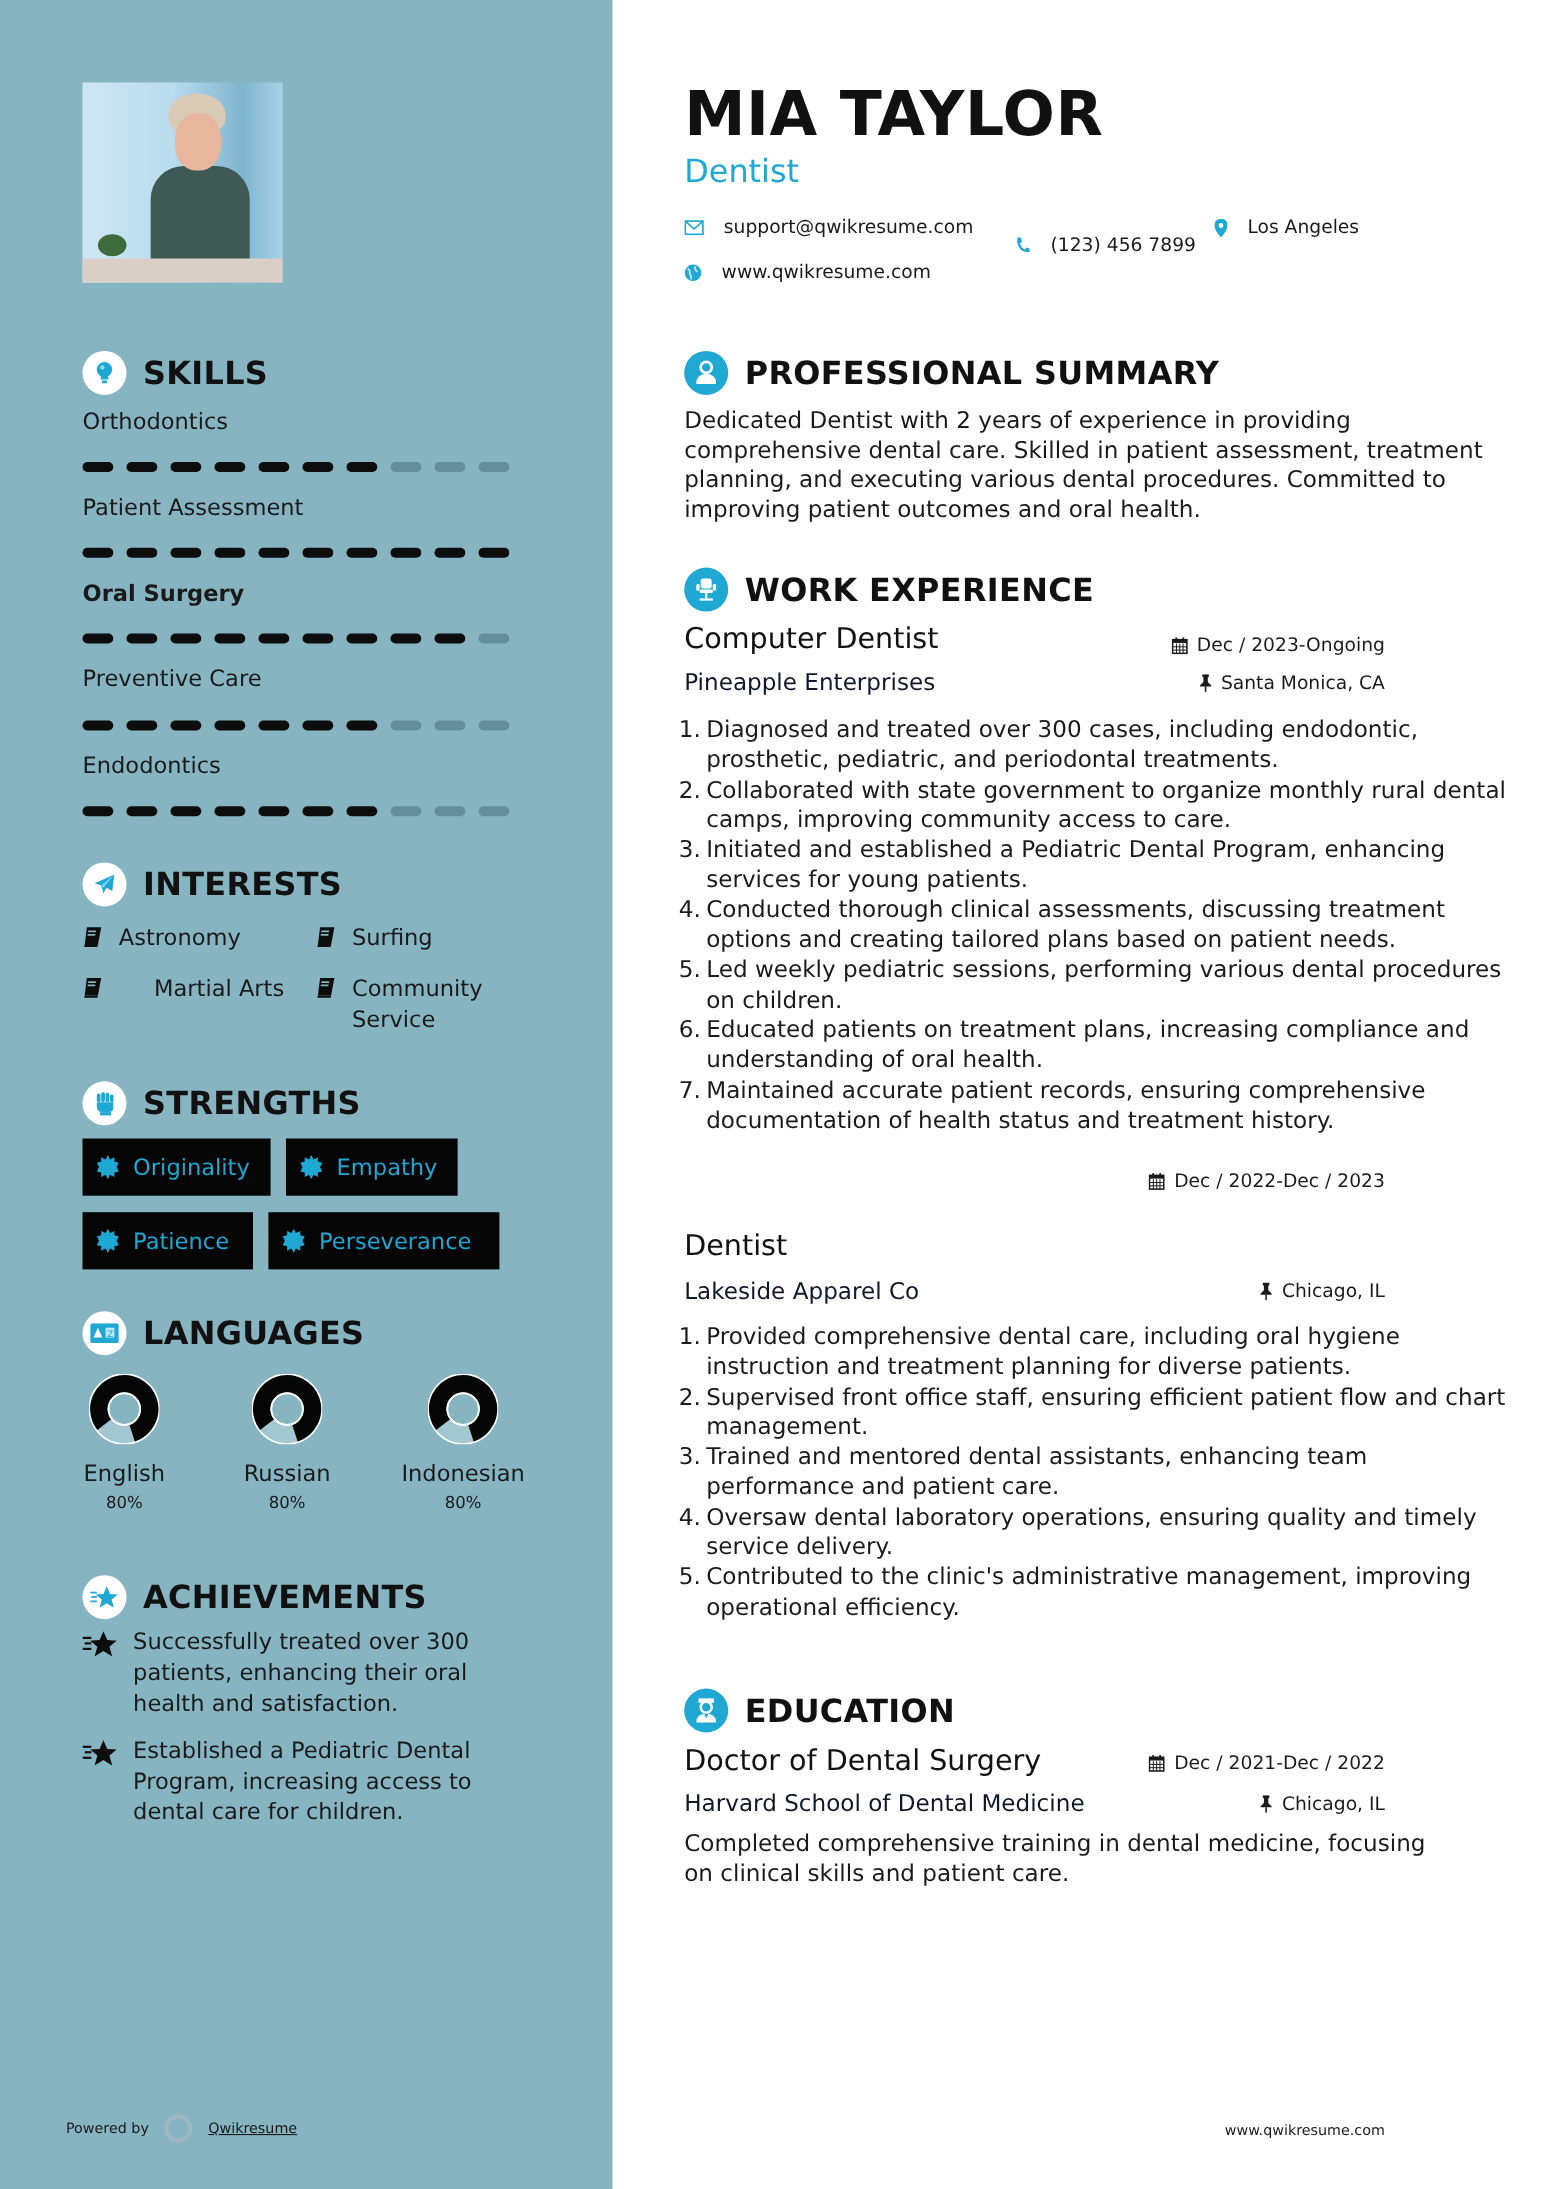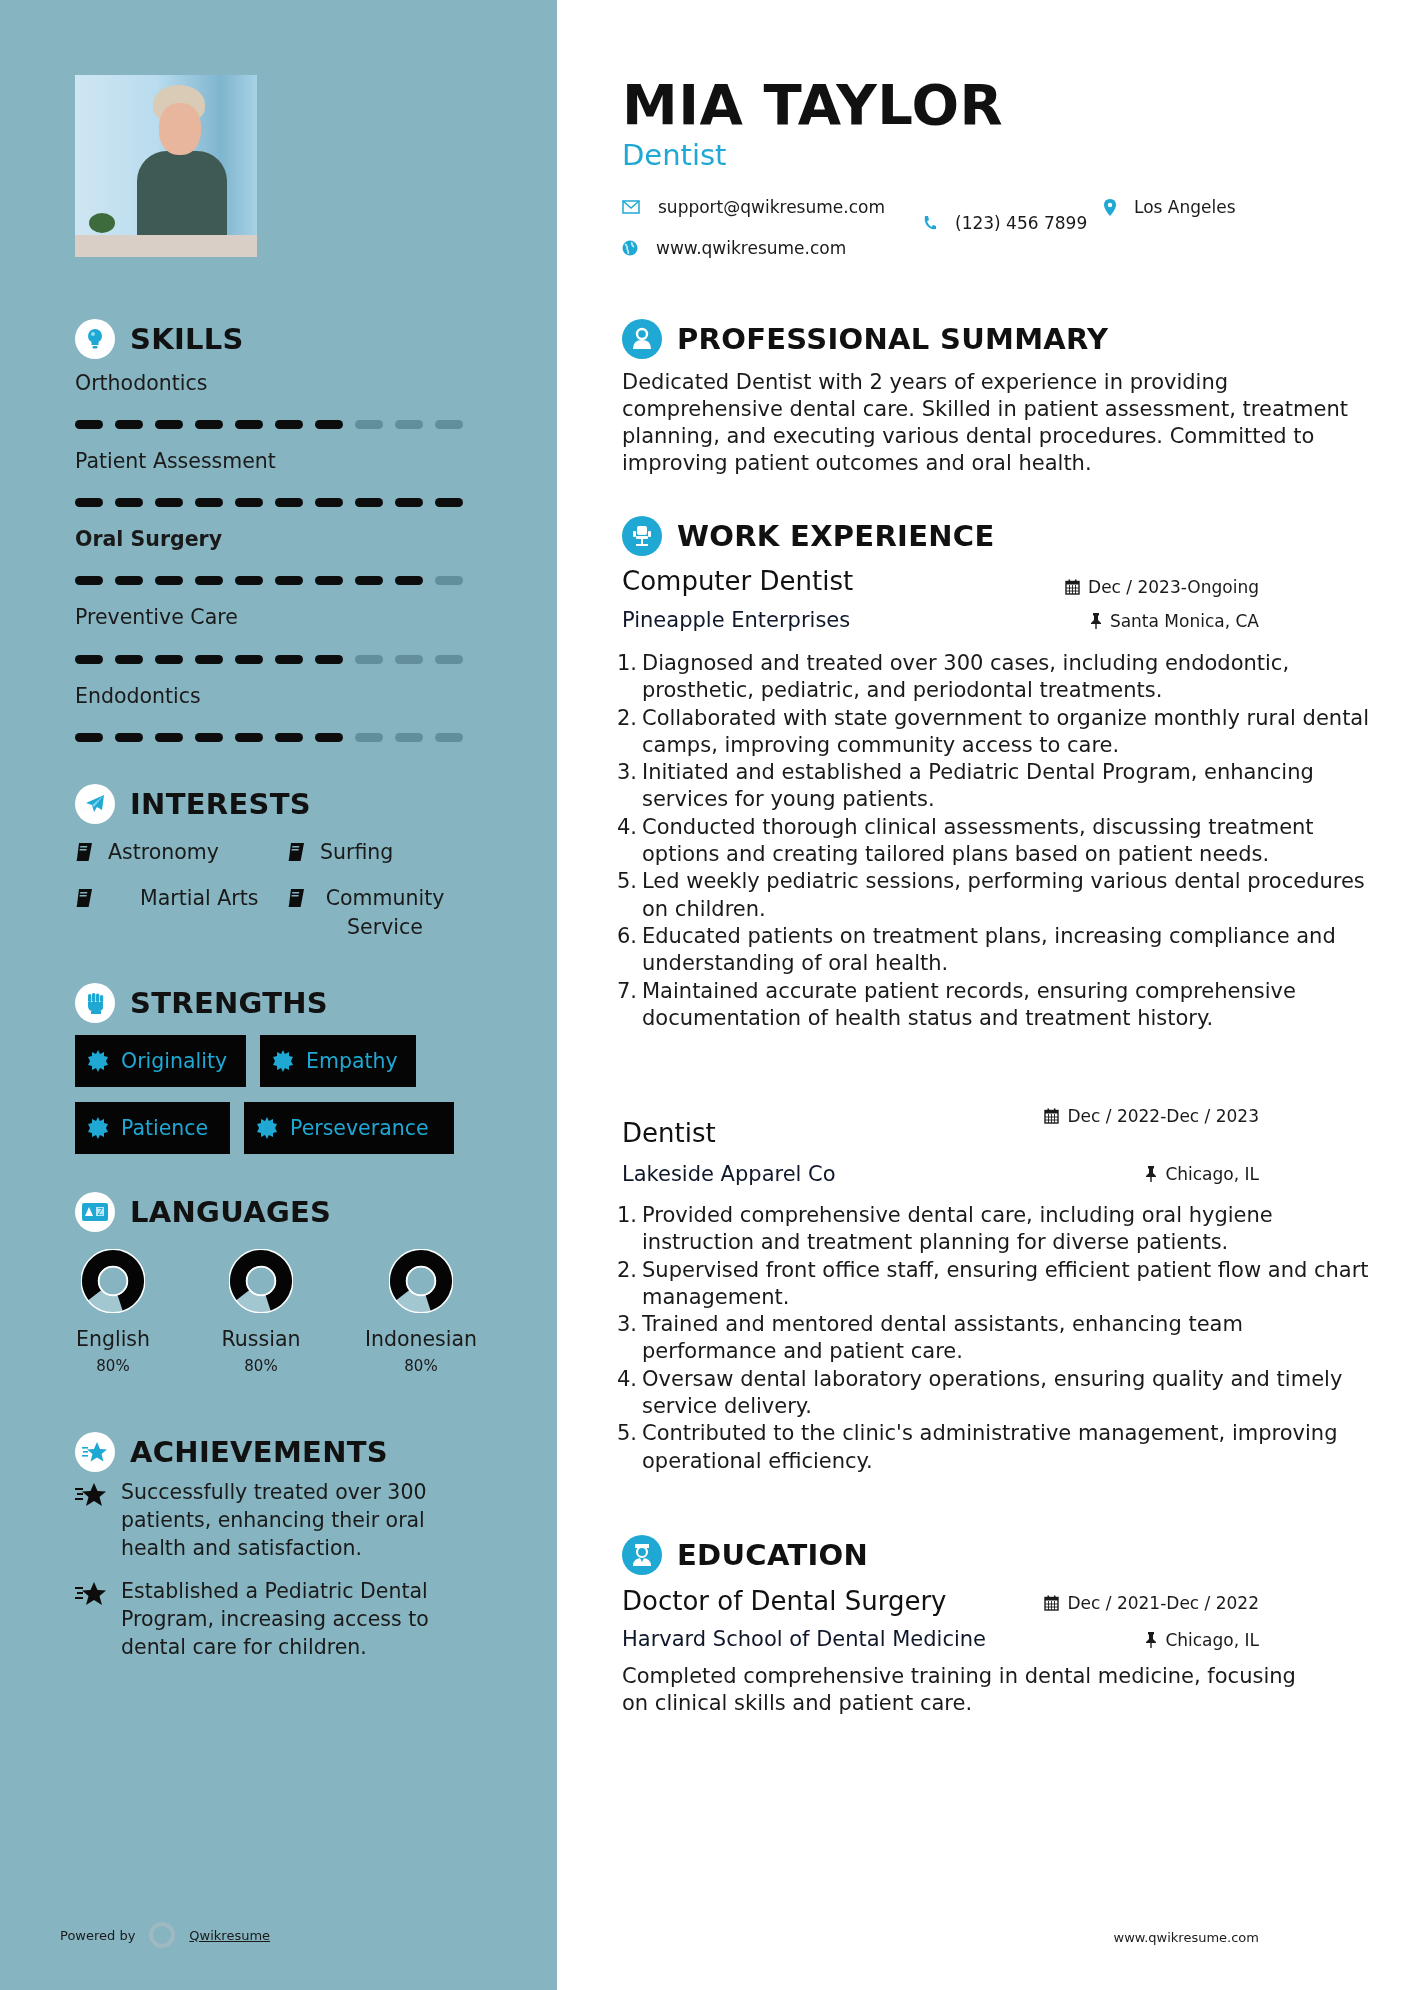--- a/index.html
+++ b/index.html
@@ -205,21 +205,21 @@
       </svg>
     <span>Martial Arts</span>
   </div>
   <div class="interest" style="left:287px; top:884px; width:180px;">
     <svg class="book" viewBox="0 0 18 20">
         <path d="M4 1 H17 L14 17 H2 Z" fill="#0d0d0d"></path>
         <path d="M2 17 H14 L13.5 19 H1.5 Z" fill="#0d0d0d"></path>
         <rect x="6" y="4" width="7" height="1.6" fill="#86b4c0" transform="skewX(-10)"></rect>
         <rect x="6" y="7" width="7" height="1.6" fill="#86b4c0" transform="skewX(-10)"></rect>
       </svg>
-    <span style="width:130px;text-align:center;">Community Service</span>
+    <span style="width:130px;">Community Service</span>
   </div>
 
   <div class="sec-head" style="left:75px; top:983px;">
     <div class="sec-icon">
       <svg width="22" height="24" viewBox="0 0 22 24">
           <rect x="4" y="3" width="3.4" height="8" rx="1.5" fill="#1ea8d3"></rect>
           <rect x="8" y="2" width="3.4" height="9" rx="1.5" fill="#1ea8d3"></rect>
           <rect x="12" y="2.5" width="3.4" height="8.5" rx="1.5" fill="#1ea8d3"></rect>
           <rect x="16" y="4" width="3.2" height="7" rx="1.5" fill="#1ea8d3"></rect>
           <path d="M4 11 H19 V16 Q19 20 15 20 H9 Q4 20 4 15 Z" fill="#1ea8d3"></path>
@@ -438,21 +438,21 @@
         <span class="num">6.</span>
         <span>Educated patients on treatment plans, increasing compliance and understanding of oral health.</span>
       </li>
     <li>
         <span class="num">7.</span>
         <span>Maintained accurate patient records, ensuring comprehensive documentation of health status and treatment history.</span>
       </li>
   </ol>
 
   <div class="job-title" style="top:1118px;">Dentist</div>
-  <div class="job-meta" style="top:1106px;padding-left:36px;">
+  <div class="job-meta" style="top:1064px;padding-left:36px;">
     <svg width="15" height="16" viewBox="0 0 15 16">
         <rect x="1" y="2.5" width="13" height="12.5" fill="none" stroke="#1a1a1a" stroke-width="1.4"></rect>
         <rect x="1" y="2.5" width="13" height="3" fill="#1a1a1a"></rect>
         <rect x="3.5" y="0.5" width="1.6" height="3" fill="#1a1a1a"></rect>
         <rect x="9.9" y="0.5" width="1.6" height="3" fill="#1a1a1a"></rect>
         <path d="M4.5 6 V15 M7.5 6 V15 M10.5 6 V15 M1 9 H14 M1 12 H14" stroke="#1a1a1a" stroke-width="0.9"></path>
       </svg>
     <span>Dec / 2022-Dec / 2023</span>
   </div>
   <div class="job-company" style="top:1162px;">Lakeside Apparel Co</div>

